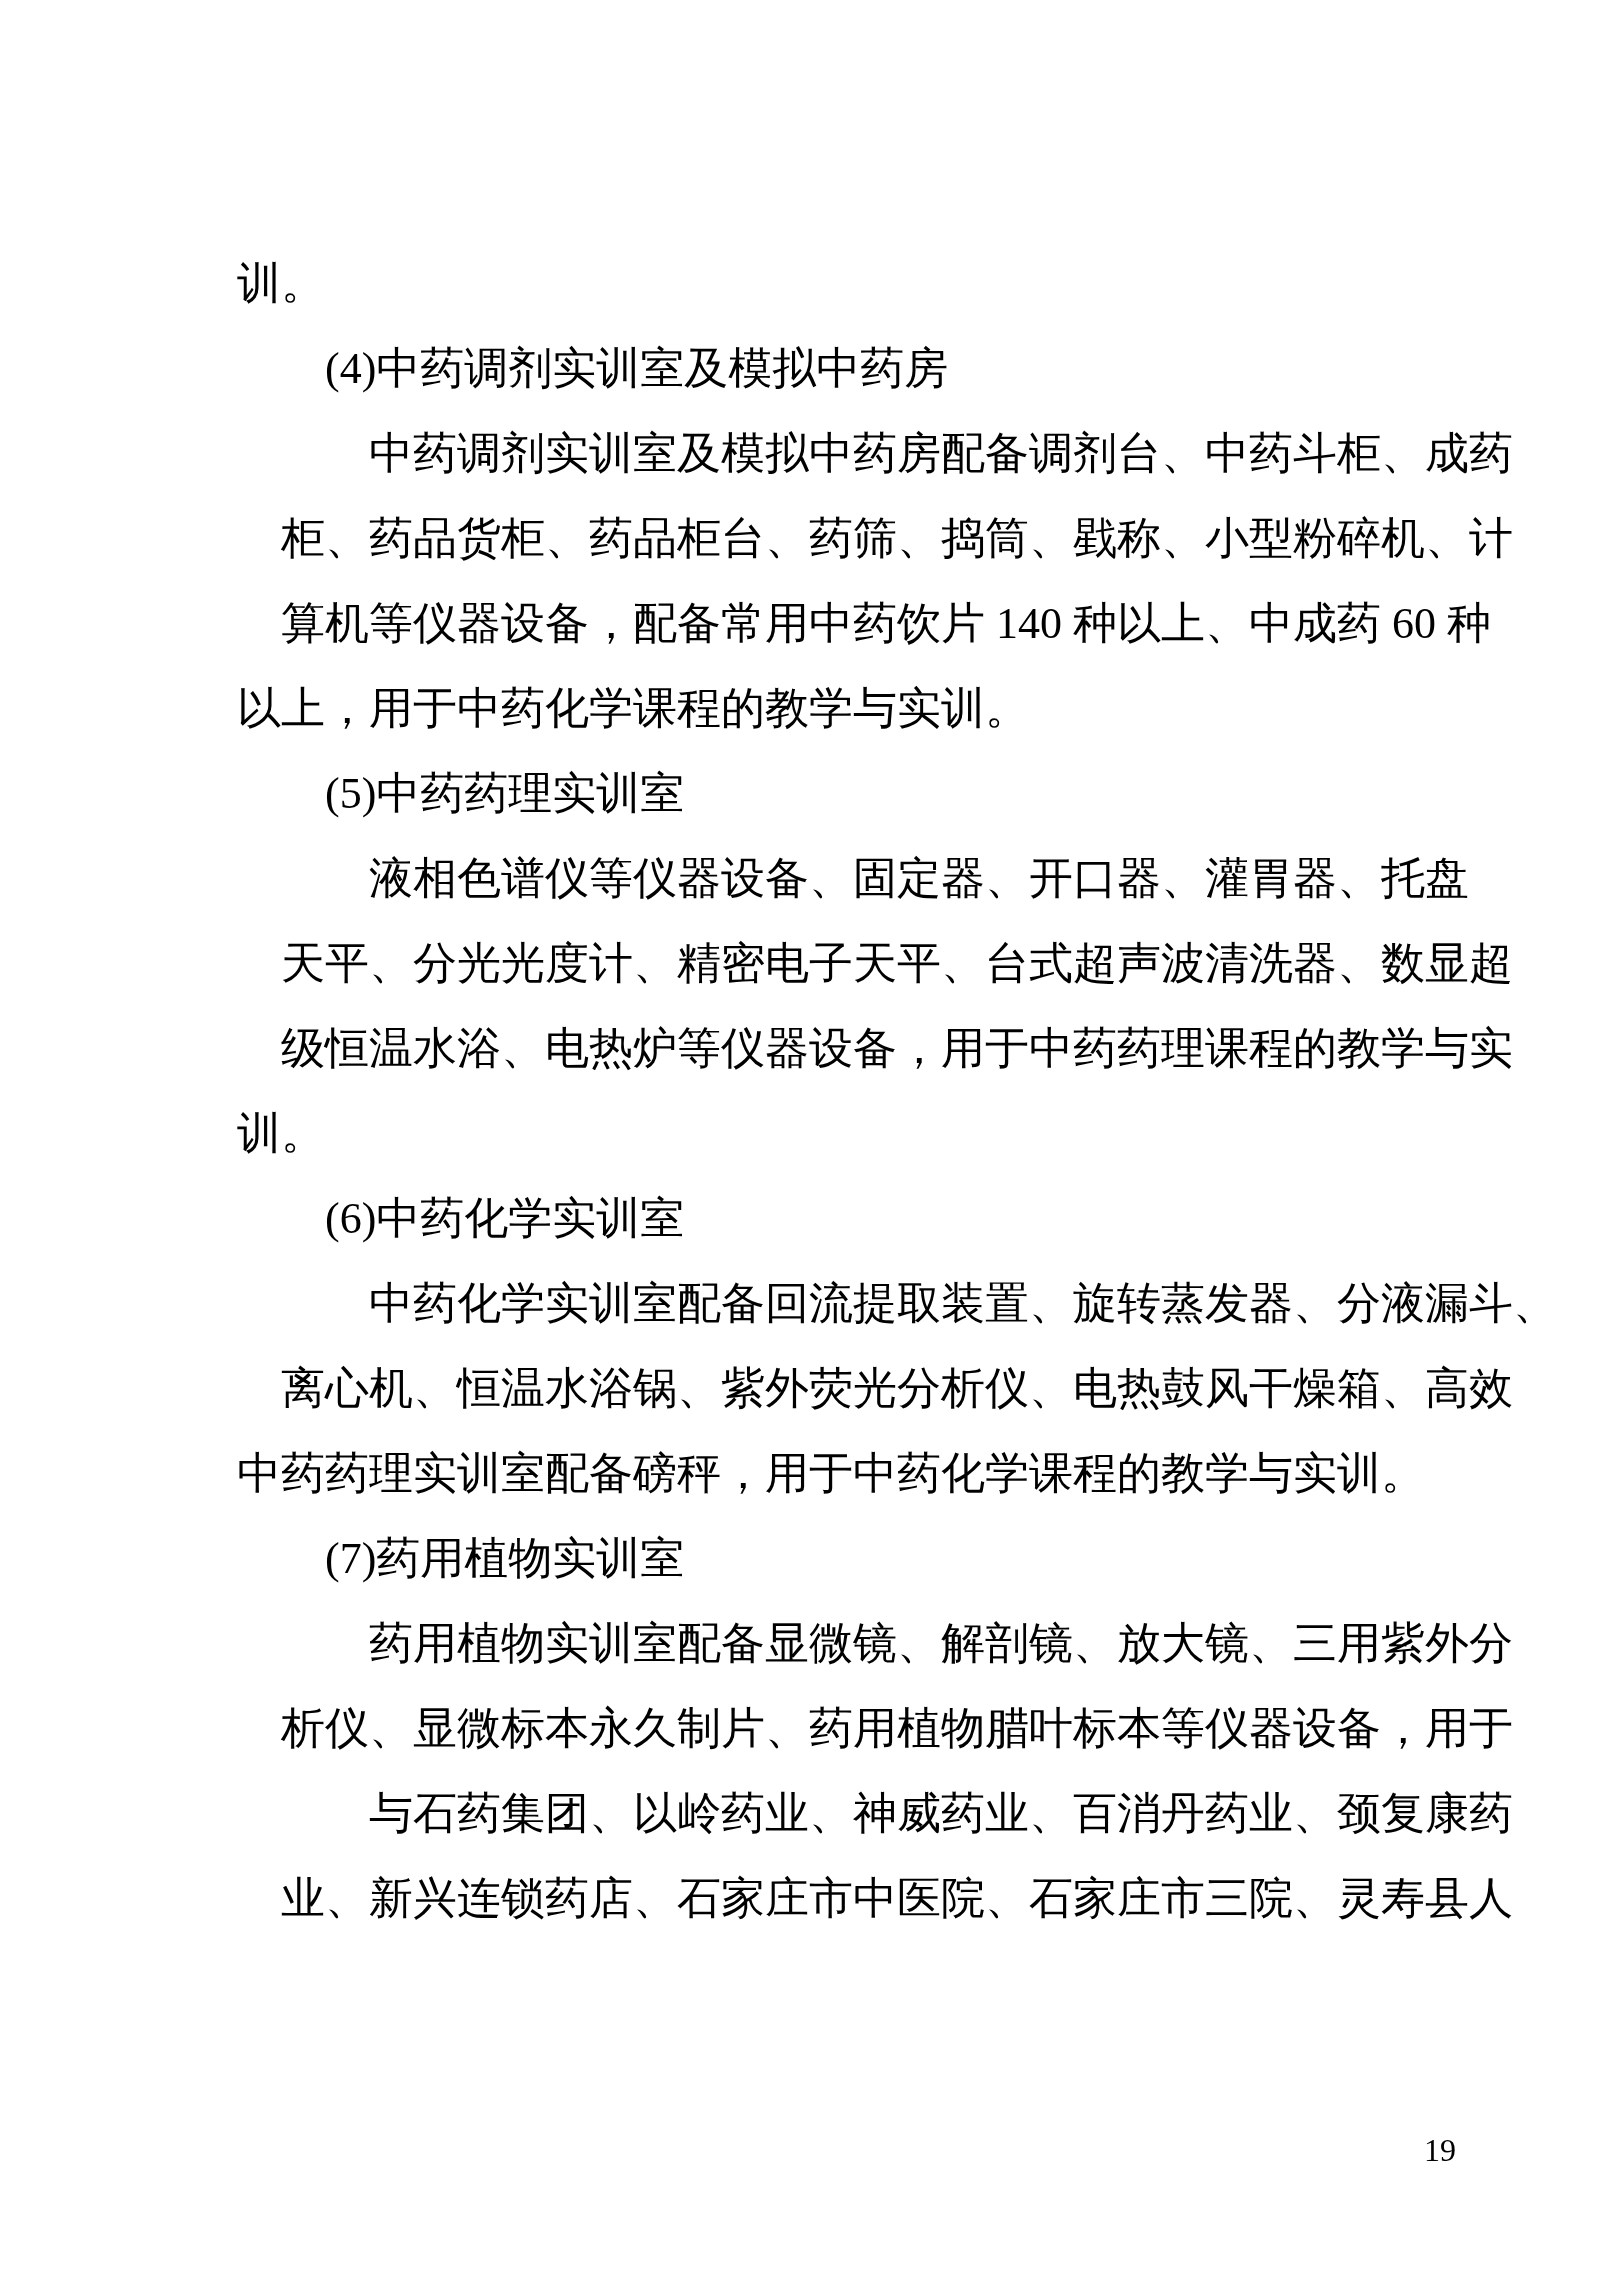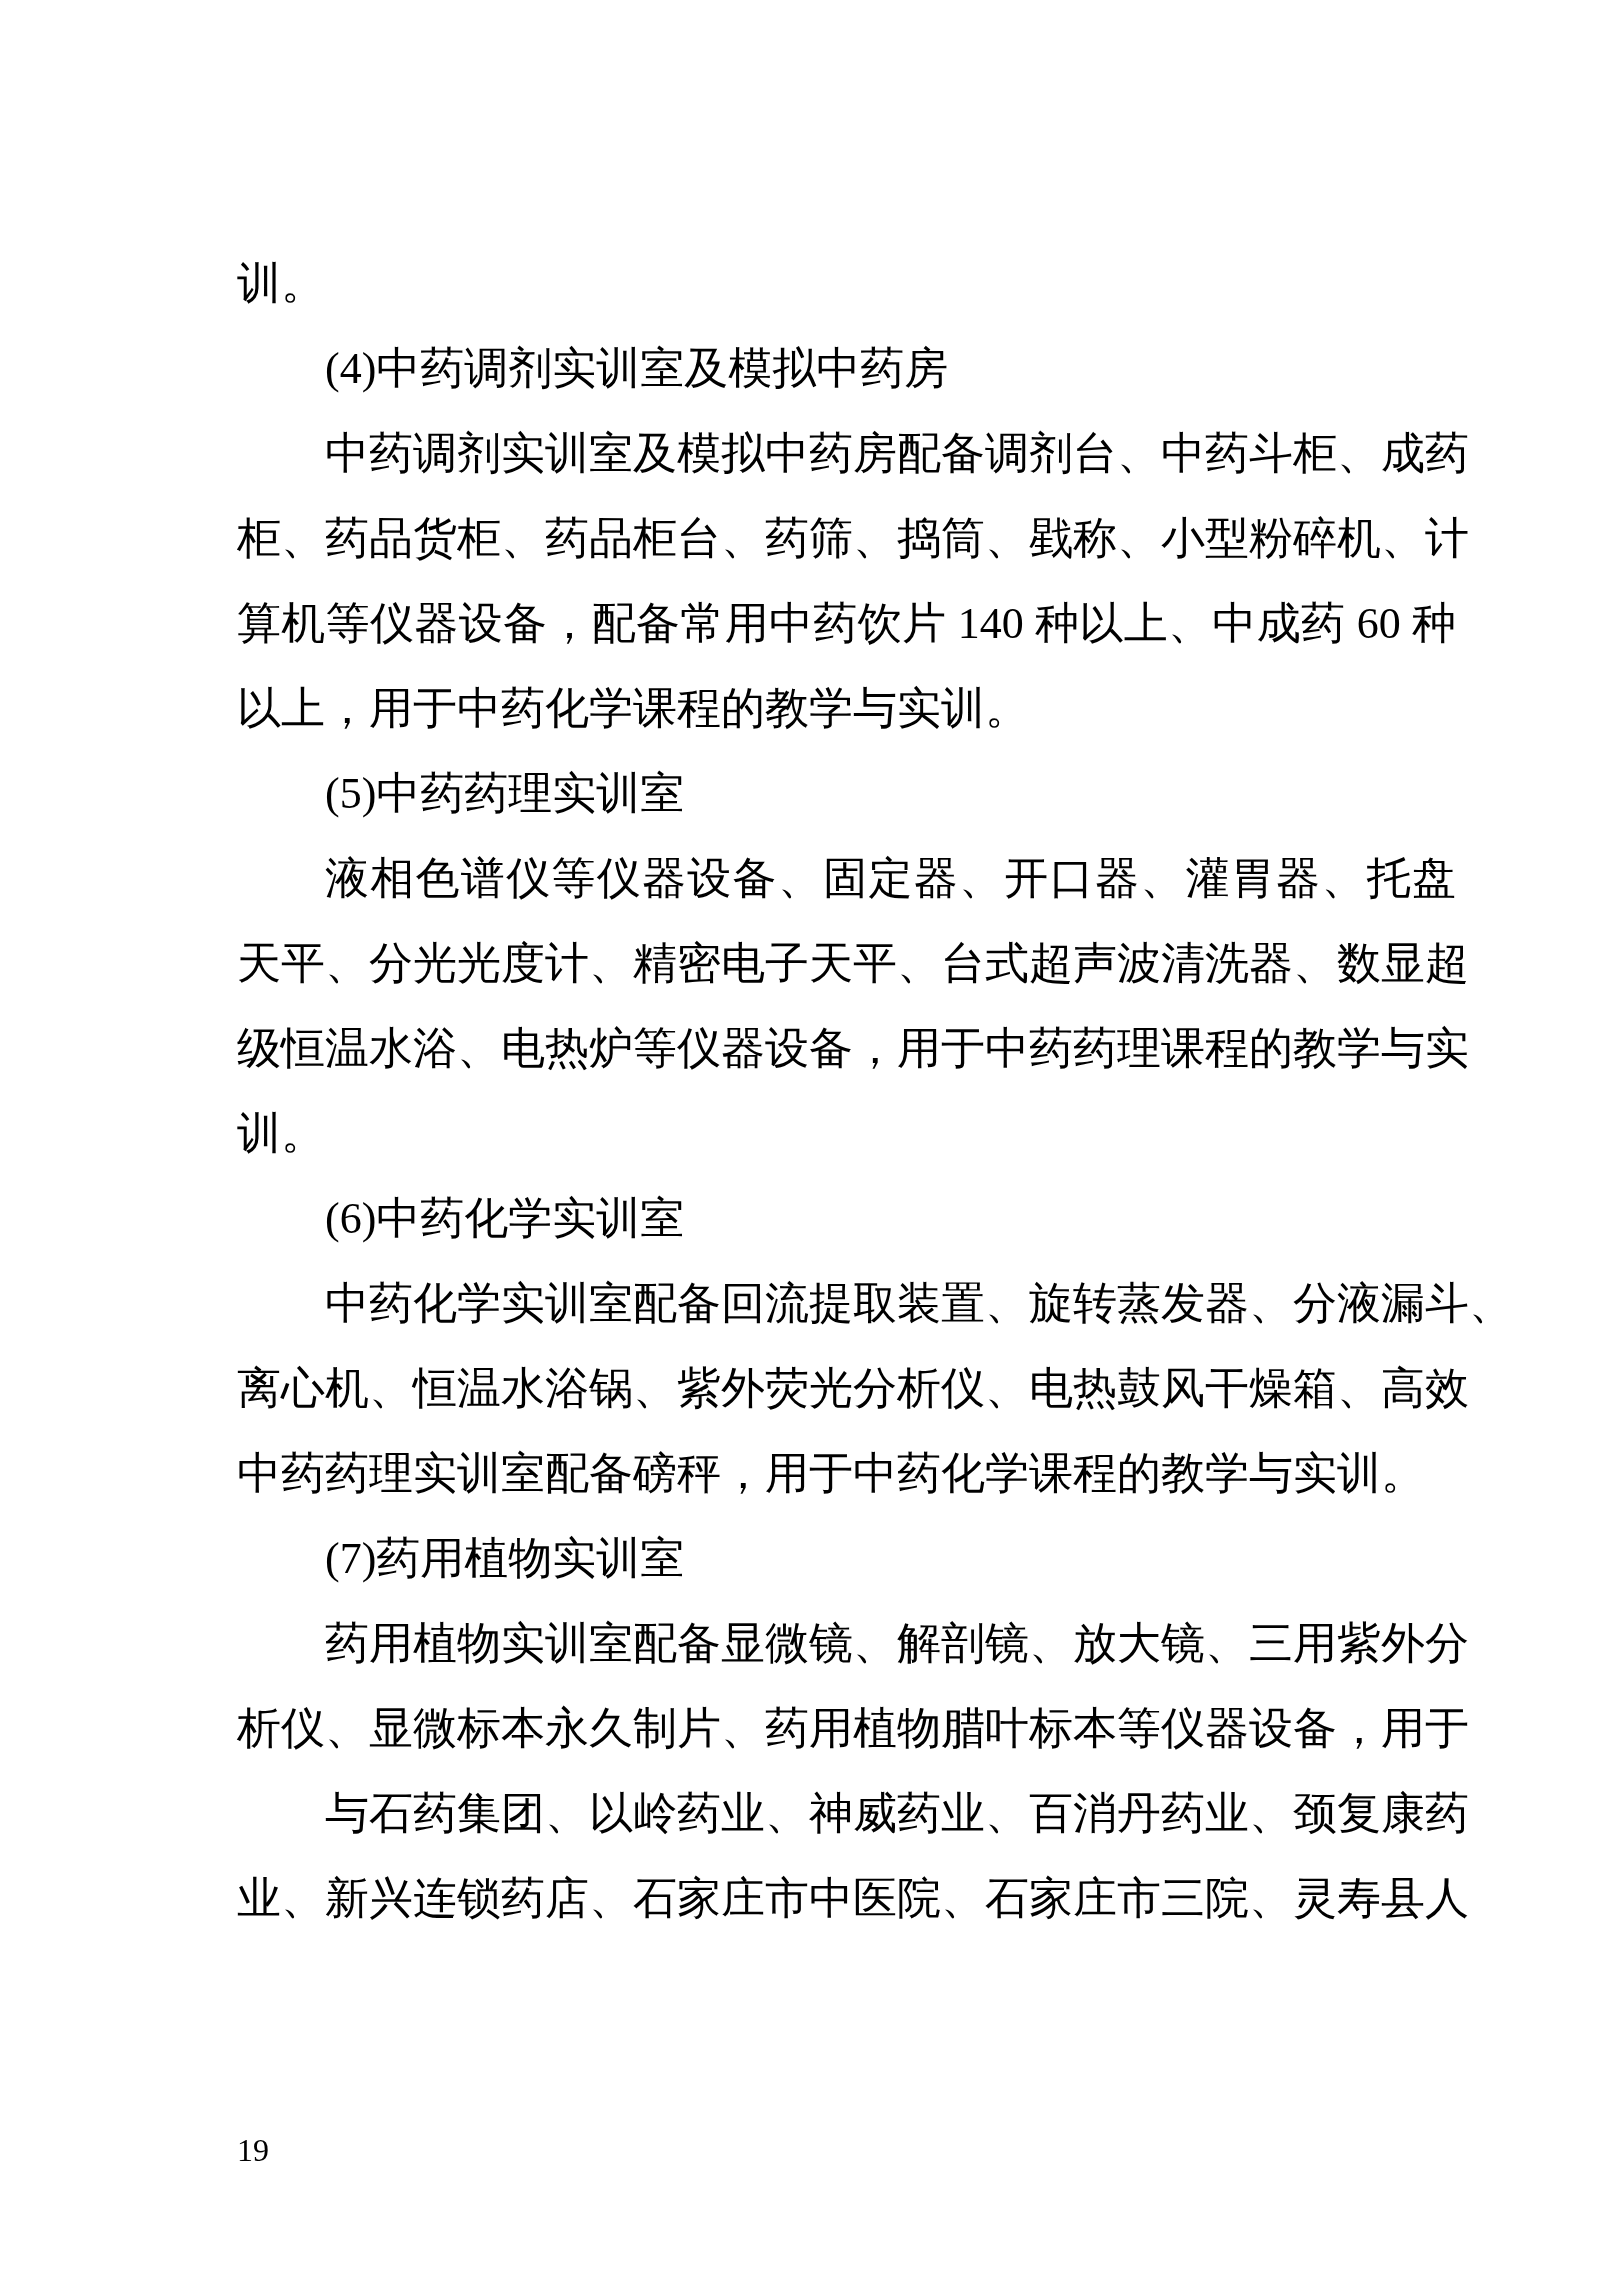--- a/index.html
+++ b/index.html
@@ -23,32 +23,32 @@
     width: 1219px;
   }
   .line {
     height: 85px;
     line-height: 85px;
     font-size: 44px;
     white-space: nowrap;
     text-align: justify;
     letter-spacing: 0;
   }
-  .line.fill   { text-align-last: justify; }
+  .line.fill   { text-align-last: justify; margin-left: 44px; }
   .line.nofill { text-align-last: left; }
   .line.indent { text-indent: 2em; }
   .bold { font-weight: bold; }
   .page-number {
     position: absolute;
     top: 2132px;
     left: 237px;
     width: 1219px;
     height: 37px;
     line-height: 37px;
-    text-align: left;
+    text-align: right;
     font-size: 32px;
     color: #000000;
   }
 </style>
 </head>
 <body>
 
 <div class="page">
   <div class="content" id="content">
       <div class="line nofill"><span>训。</span></div>

